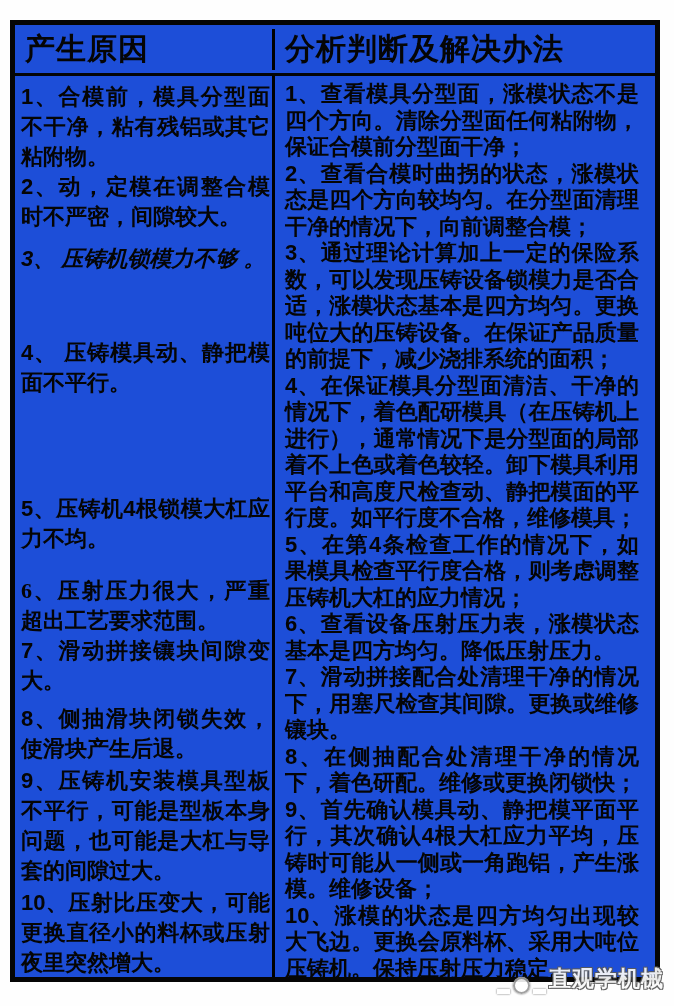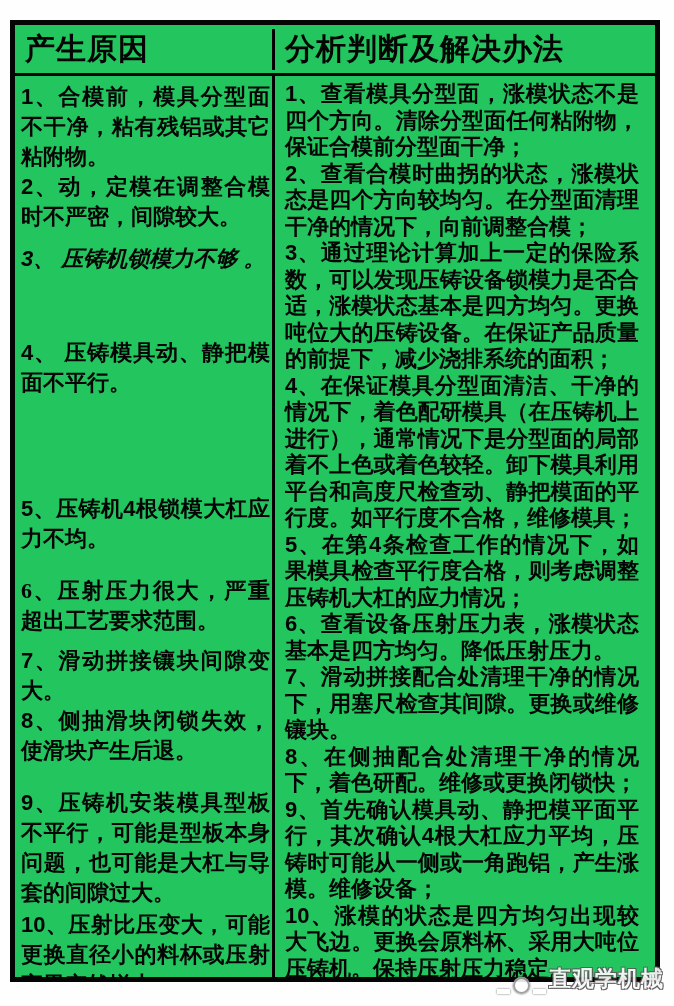--- a/index.html
+++ b/index.html
@@ -10,21 +10,21 @@
     font-weight: bold;
     color: #050505;
   }
   .page { position: relative; width: 674px; height: 1006px; background: #fefefe; overflow: hidden; }
 
   .table {
     position: absolute; left: 10px; top: 20px;
     width: 650px; height: 962px;
     border: 5px solid #050505;
     box-sizing: border-box;
-    background: #22c55e;
+    background: #1d4ed8;
     display: flex; flex-direction: column;
   }
   .row { display: flex; }
   .row.header {
     flex: none; height: 48px;
     border-bottom: 3px solid #050505;
     align-items: center;
   }
   .row.body { flex: 1; overflow: hidden; }
 
@@ -46,23 +46,23 @@
   }
   .solutions p {
     margin: 0; font-size: 22px; line-height: 26.5px;
     text-align: justify;
   }
   
   .causes p.c3  { margin-top: 12px; font-style: italic; }
   .causes p.c4  { margin-top: 64px; }
   .causes p.c5  { margin-top: 96px; }
   .causes p.c6  { margin-top: 22px; font-family: Liberation Serif, serif; }
-  .causes p.c7  { margin-top: 10px; }
-  .causes p.c8  { }
-  .causes p.c9  { margin-top: 22px; }
+  .causes p.c7  { }
+  .causes p.c8  { margin-top: 8px; }
+  .causes p.c9  { margin-top: 2px; }
   .causes p.c10 { margin-top: 2px; }
 
   
   .watermark {
     position: absolute; right: 10px; bottom: 12px;
     display: flex; align-items: flex-end; gap: 3px;
     opacity: 0.93; pointer-events: none;
   }
   .wm-dash {
     width: 13px; height: 5px;

